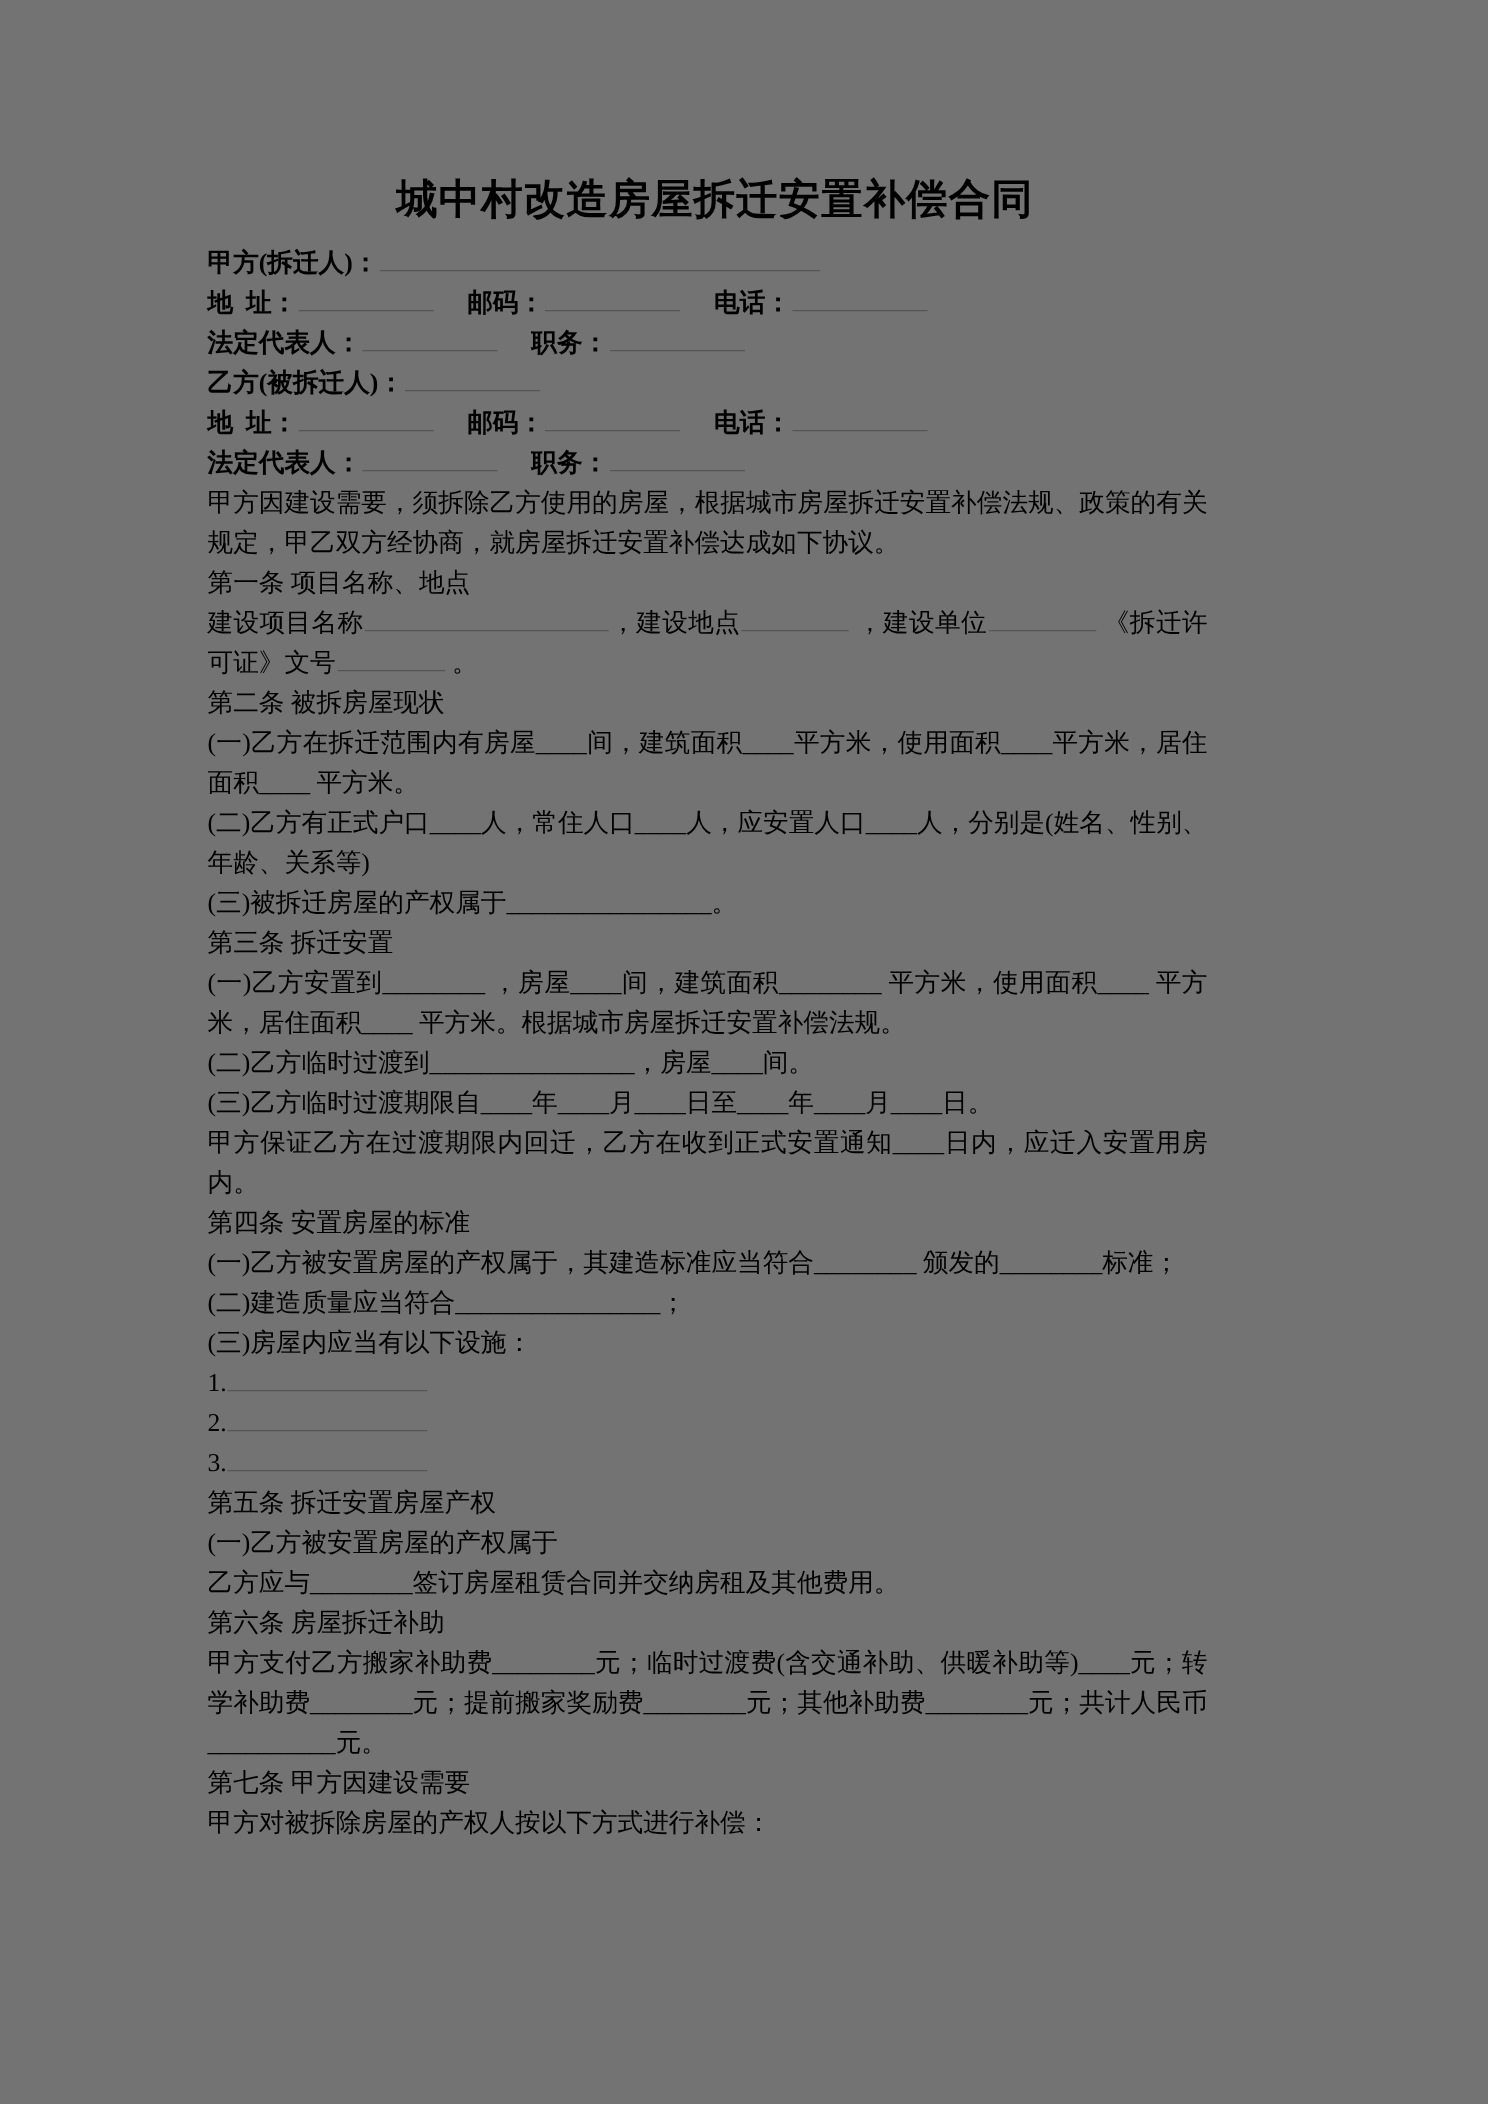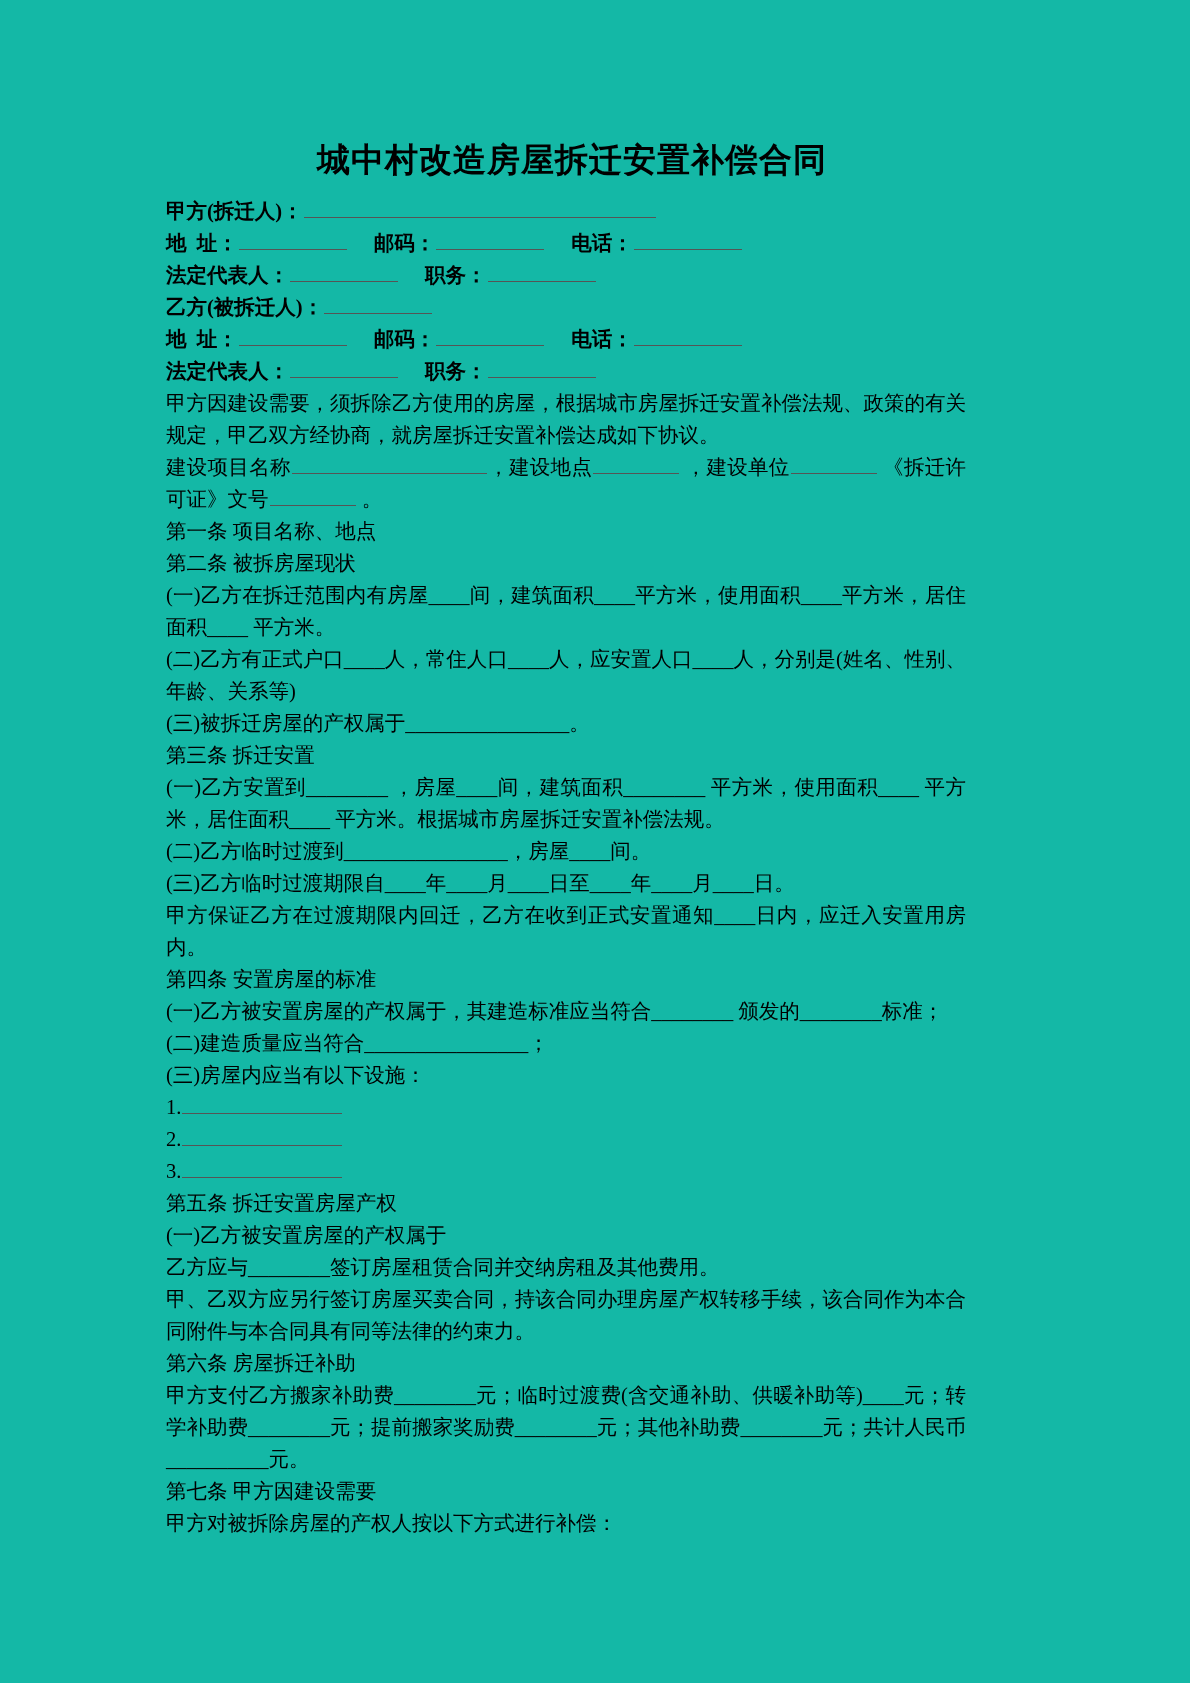--- a/index.html
+++ b/index.html
@@ -10,21 +10,21 @@
   }
   body {
     font-family: "Liberation Serif", "DejaVu Serif", serif;
     color: #000000;
   }
   .page {
     position: relative;
     width: 1190px;
     height: 1683px;
     margin: 0 auto;
-    background: #14b8a6;
+    background: #737373;
     box-sizing: border-box;
     overflow: hidden;
   }
   .content {
     position: absolute;
     left: 166px;
     top: 140px;
     width: 800px;
   }
   .doc-title {
@@ -88,22 +88,22 @@
     <p class="line"><span>法定代表人：</span><span class="blank b-lg"></span><span class="gap-md"></span><span>职务：</span><span class="blank b-lg"></span></p>
 
     <p class="line"><span>乙方(被拆迁人)：</span><span class="blank b-lg"></span></p>
 
     <p class="line"><span>地  址：</span><span class="blank b-lg"></span><span class="gap-md"></span><span>邮码：</span><span class="blank b-lg"></span><span class="gap-md"></span><span>电话：</span><span class="blank b-lg"></span></p>
 
     <p class="line"><span>法定代表人：</span><span class="blank b-lg"></span><span class="gap-md"></span><span>职务：</span><span class="blank b-lg"></span></p>
 
     <p class="para">甲方因建设需要，须拆除乙方使用的房屋，根据城市房屋拆迁安置补偿法规、政策的有关规定，甲乙双方经协商，就房屋拆迁安置补偿达成如下协议。</p>
 
+    <p class="para">第一条 项目名称、地点</p>
     <p class="para"><span>建设项目名称</span><span class="blank b-wide"></span><span>，建设地点</span><span class="blank b-md"></span><span> ，建设单位</span><span class="blank b-md"></span><span> 《拆迁许可证》文号</span><span class="blank b-md"></span><span> 。</span></p>
-    <p class="para">第一条 项目名称、地点</p>
 
     <p class="para">第二条 被拆房屋现状</p>
     <p class="para">(一)乙方在拆迁范围内有房屋____间，建筑面积____平方米，使用面积____平方米，居住面积____ 平方米。</p>
     <p class="para">(二)乙方有正式户口____人，常住人口____人，应安置人口____人，分别是(姓名、性别、年龄、关系等)</p>
     <p class="para">(三)被拆迁房屋的产权属于________________。</p>
 
     <p class="para">第三条 拆迁安置</p>
     <p class="para">(一)乙方安置到________ ，房屋____间，建筑面积________ 平方米，使用面积____ 平方米，居住面积____ 平方米。根据城市房屋拆迁安置补偿法规。</p>
     <p class="para">(二)乙方临时过渡到________________，房屋____间。</p>
     <p class="para">(三)乙方临时过渡期限自____年____月____日至____年____月____日。</p>
@@ -114,21 +114,20 @@
     <p class="para">(二)建造质量应当符合________________；</p>
     <p class="para">(三)房屋内应当有以下设施：</p>
 
     <p class="list-line"><span>1.</span><span class="blank b-xxl"></span></p>
     <p class="list-line"><span>2.</span><span class="blank b-xxl"></span></p>
     <p class="list-line"><span>3.</span><span class="blank b-xxl"></span></p>
 
     <p class="para">第五条 拆迁安置房屋产权</p>
     <p class="para">(一)乙方被安置房屋的产权属于</p>
     <p class="para">乙方应与________签订房屋租赁合同并交纳房租及其他费用。</p>
-    <p class="para">甲、乙双方应另行签订房屋买卖合同，持该合同办理房屋产权转移手续，该合同作为本合同附件与本合同具有同等法律的约束力。</p>
 
     <p class="para">第六条 房屋拆迁补助</p>
     <p class="para">甲方支付乙方搬家补助费________元；临时过渡费(含交通补助、供暖补助等)____元；转学补助费________元；提前搬家奖励费________元；其他补助费________元；共计人民币__________元。</p>
 
     <p class="para">第七条 甲方因建设需要</p>
     <p class="para">甲方对被拆除房屋的产权人按以下方式进行补偿：</p>
 
   </div>
 </div>
 

